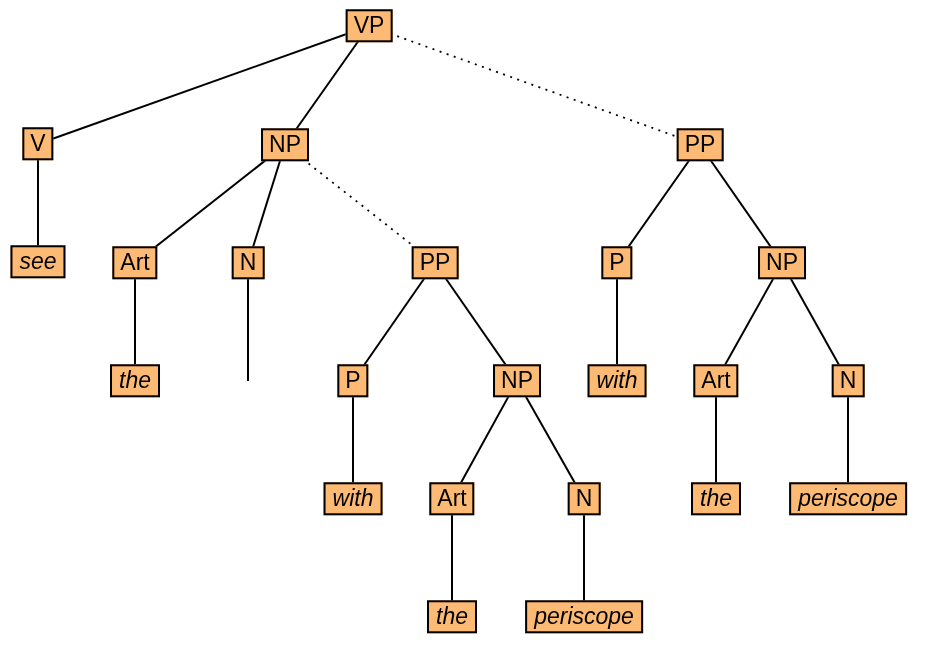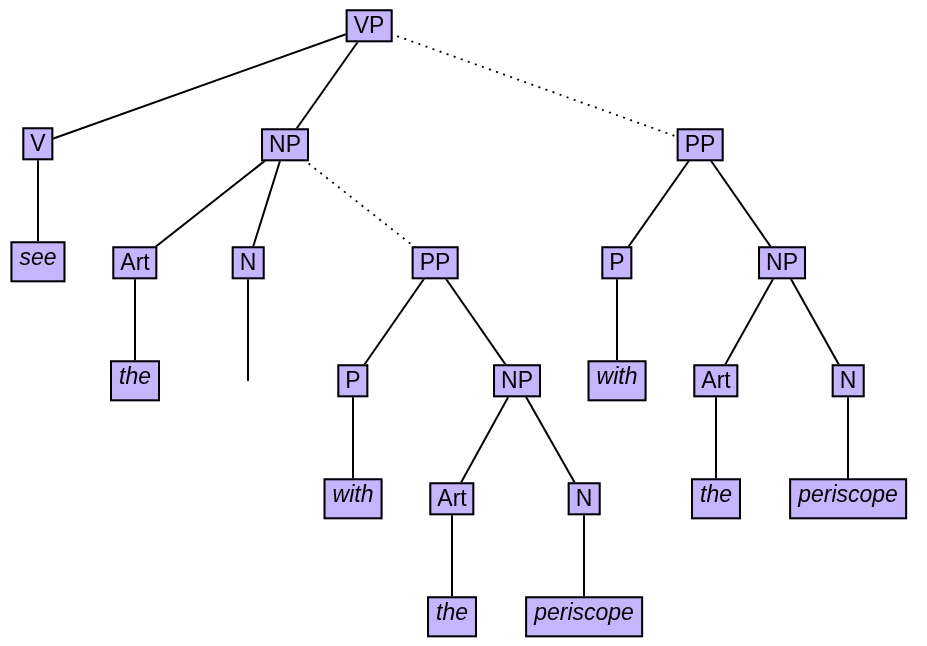--- a/index.html
+++ b/index.html
@@ -26,32 +26,32 @@
     stroke-width: 2;
   }
   .edges-svg line.dotted {
     stroke-width: 1.8;
     stroke-dasharray: 2 5.5;
   }
   .node {
     position: absolute;
     transform: translate(-50%, -50%);
     z-index: 2;
-    background: #c4b5fd;
+    background: #fdba74;
     border: 2px solid #000000;
     color: #000000;
     font-size: 23px;
     line-height: 1.15;
     padding: 1px 6px 2px 6px;
     white-space: nowrap;
     text-align: center;
   }
   .node.terminal {
     font-style: italic;
-    padding: 1px 7px 10px 7px;
+    padding: 1px 7px 2px 7px;
   }
 </style>
 </head>
 <body>
 
 <div class="canvas">
 
   <svg class="edges-svg" width="927" height="646" viewBox="0 0 927 646">
 
     <line x1="369" y1="26" x2="38" y2="144"></line>

